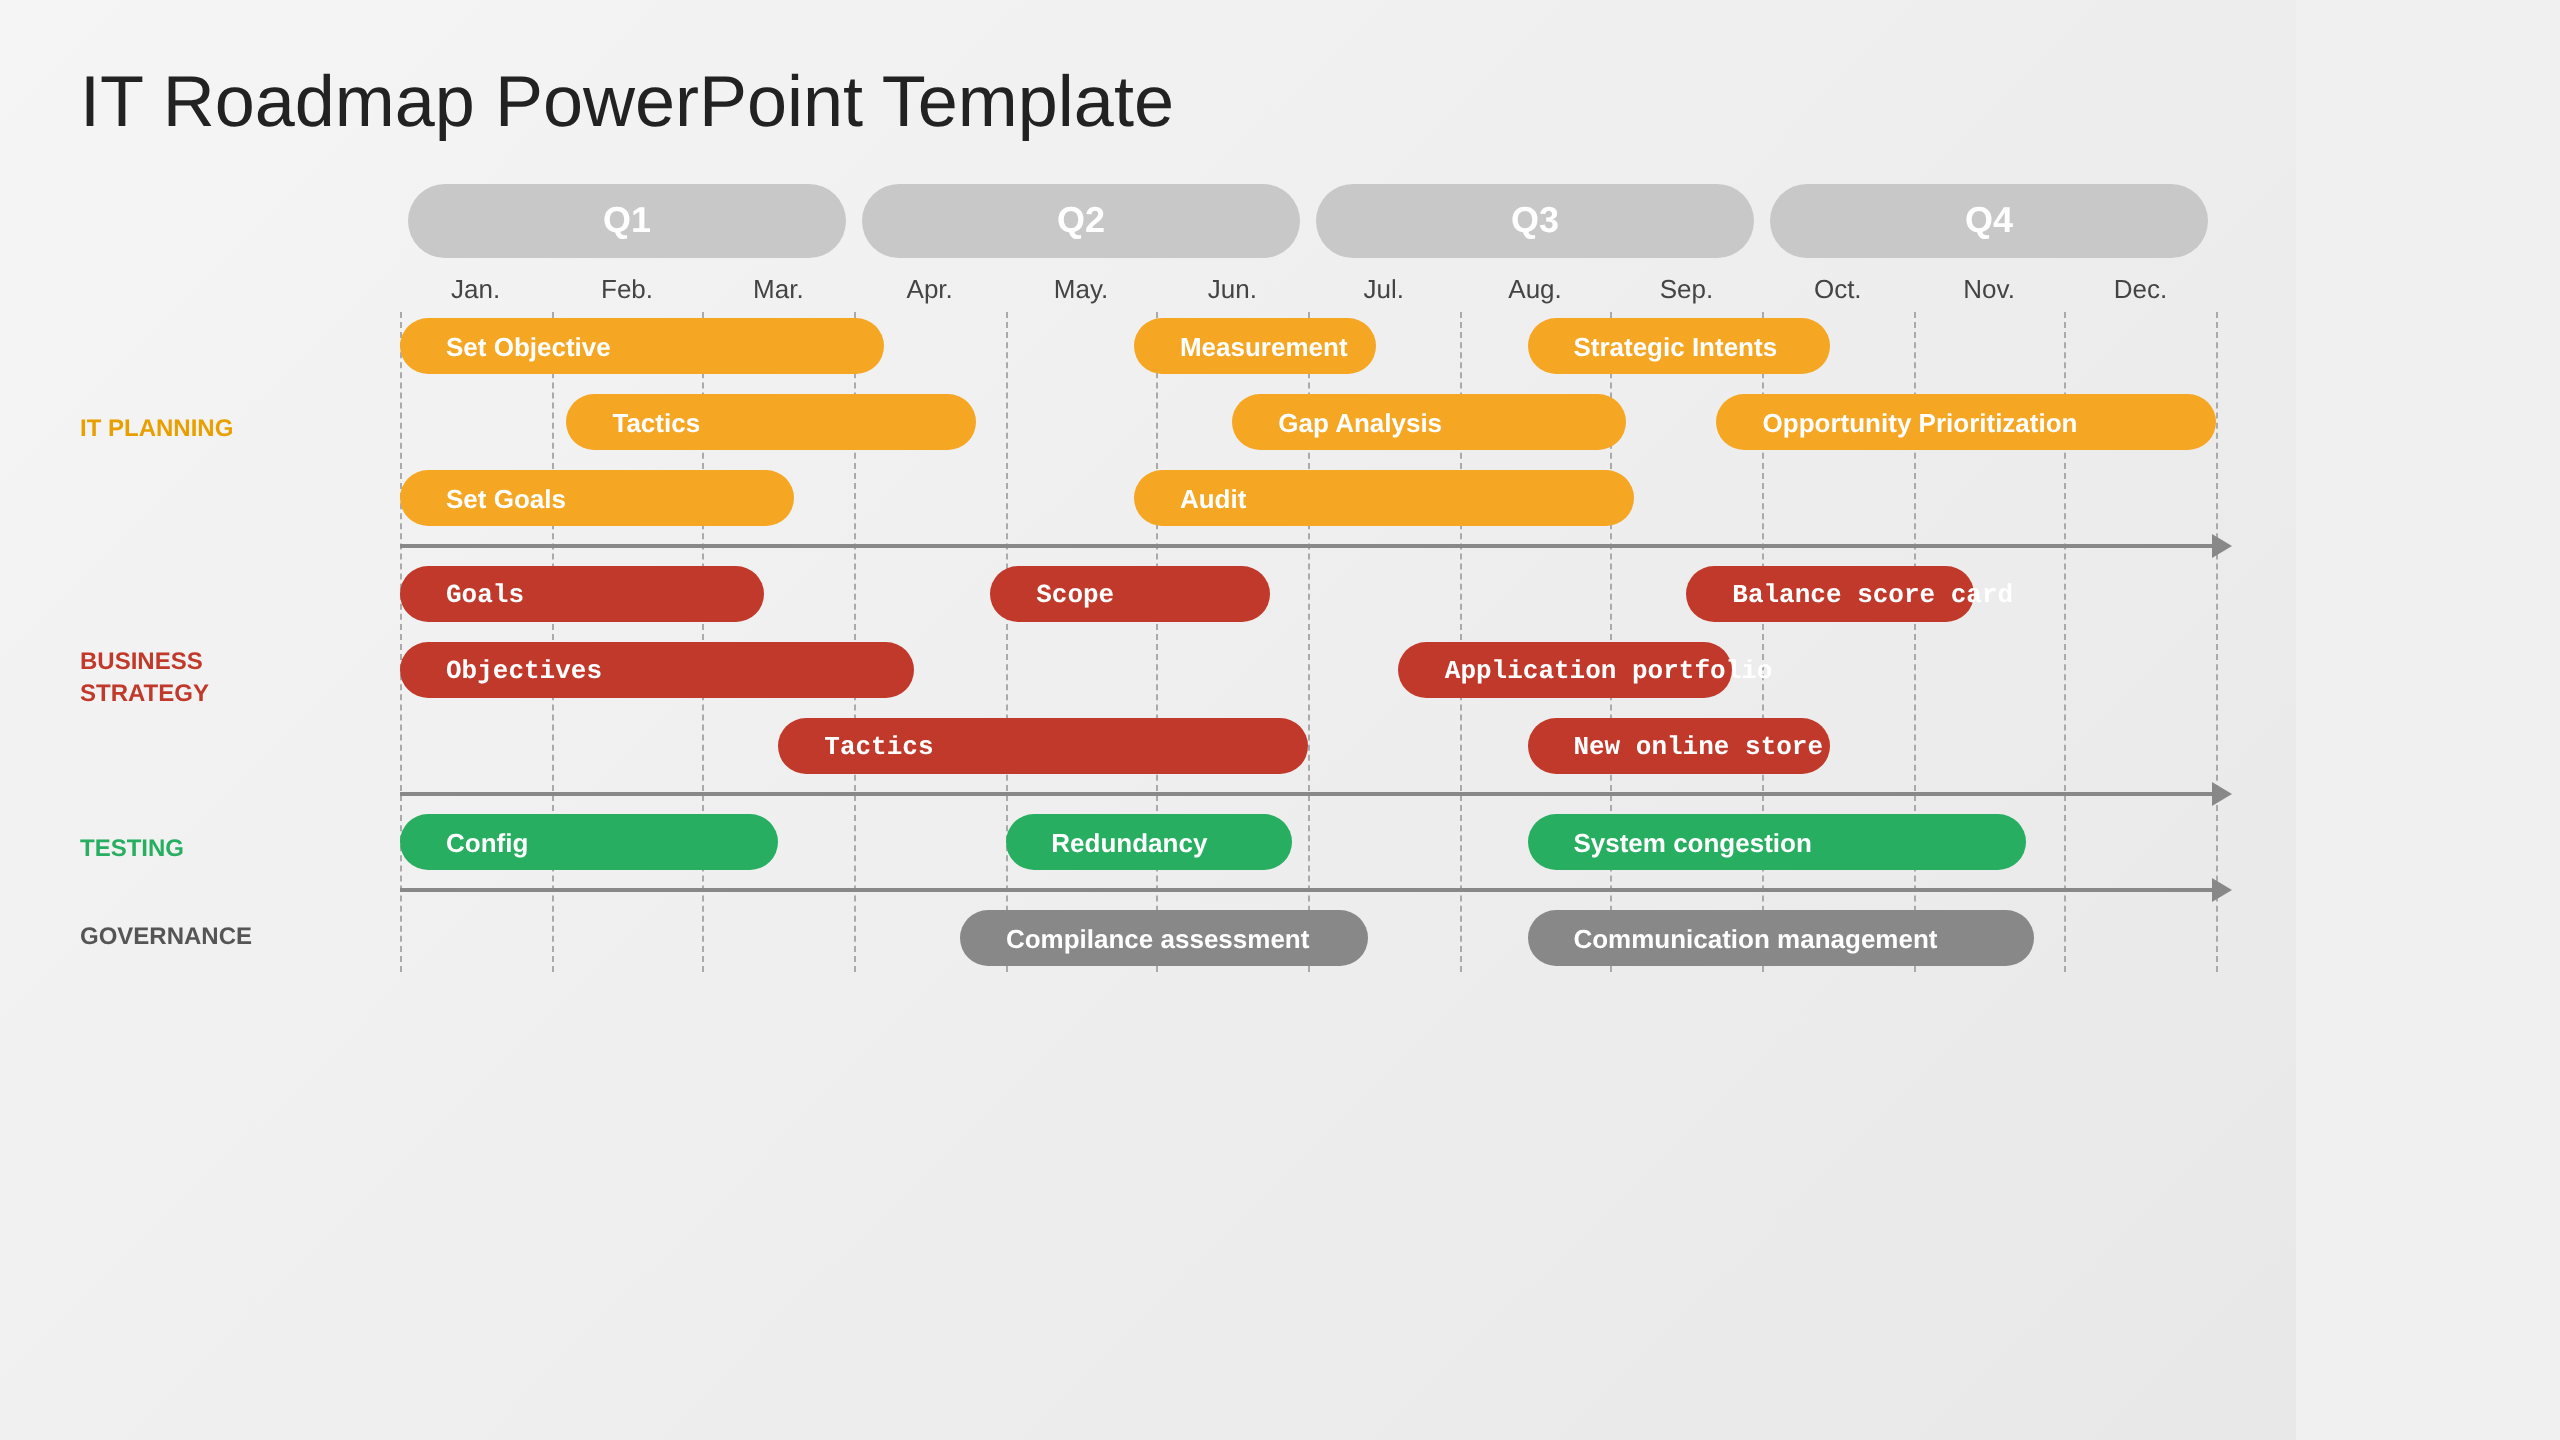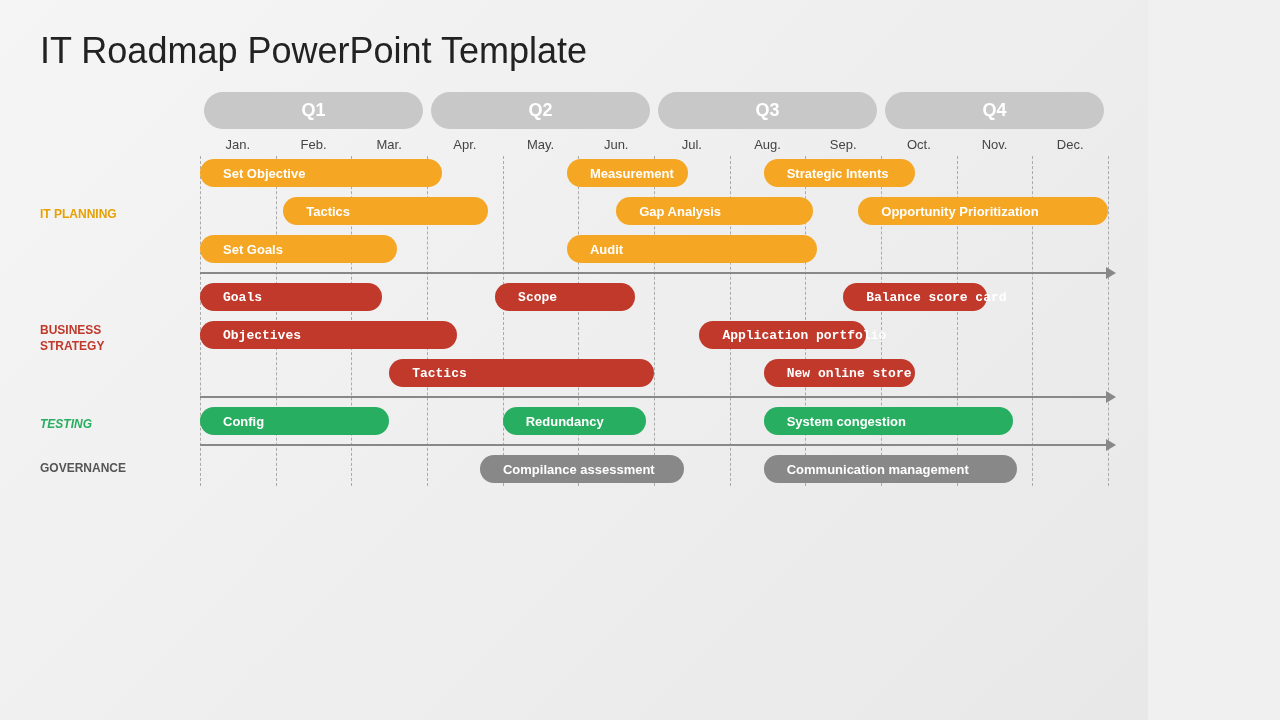--- a/index.html
+++ b/index.html
@@ -86,21 +86,21 @@
       left: -160px;
       width: 150px;
       font-size: 12px;
       font-weight: 700;
       top: 50%;
       transform: translateY(-50%);
       line-height: 1.3;
     }
     .label-yellow { color: #e8a000; }
     .label-red { color: #c0392b; }
-    .label-green { color: #27ae60; font-style: italic; }
+    .label-green { color: #27ae60; }
     .label-dark { color: #555; }
     
     .timeline-line {
       width: 100%;
       height: 2px;
       background: #888;
       position: relative;
       margin: 6px 0;
     }
     .timeline-line::after {

